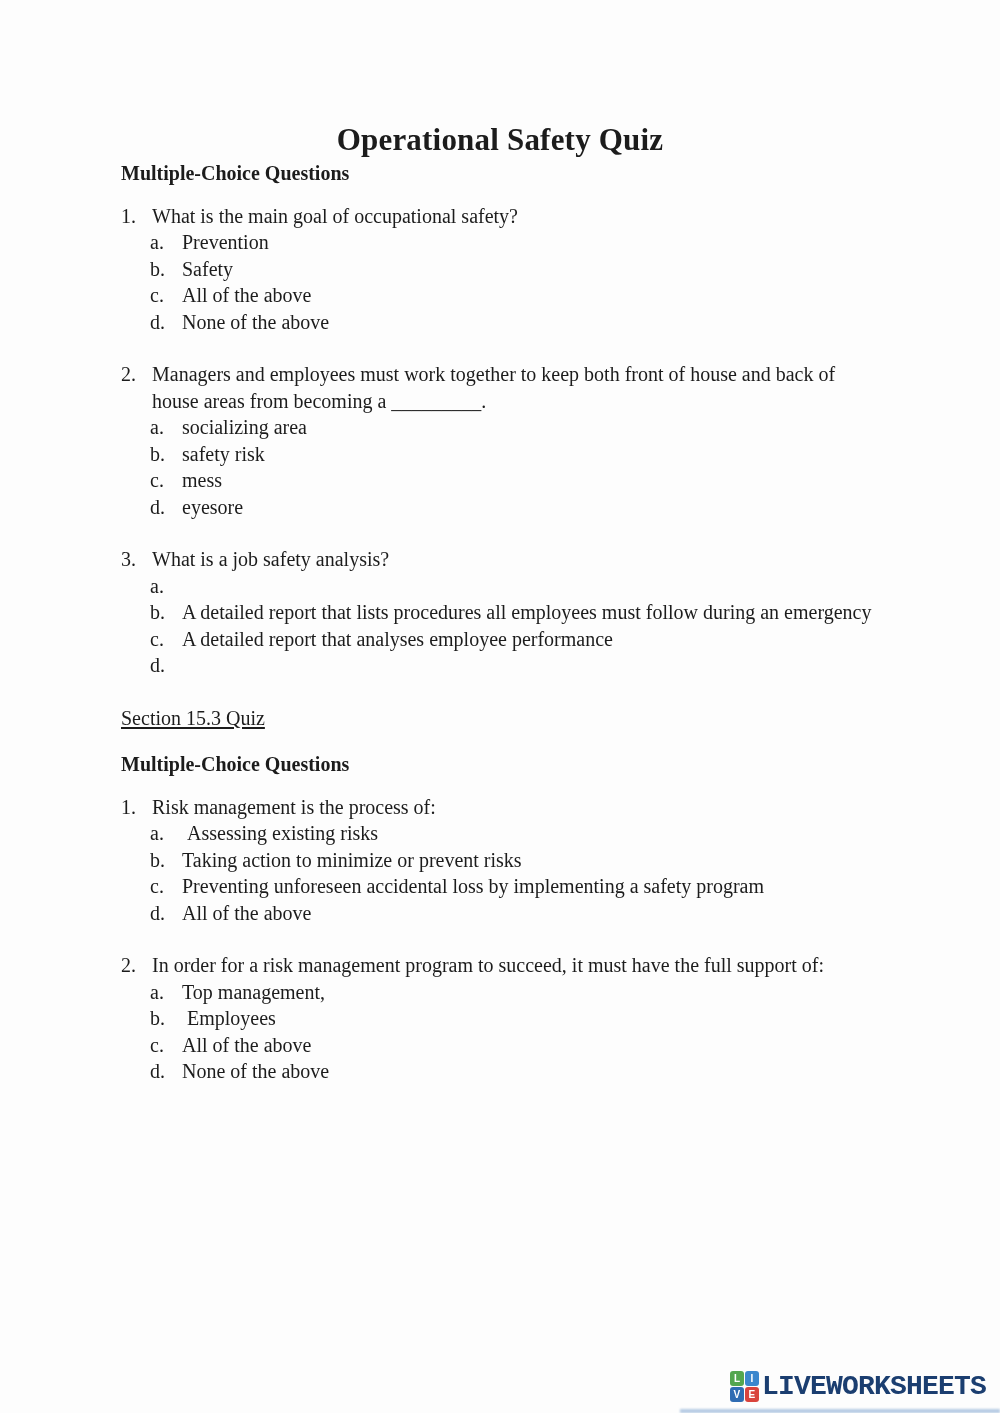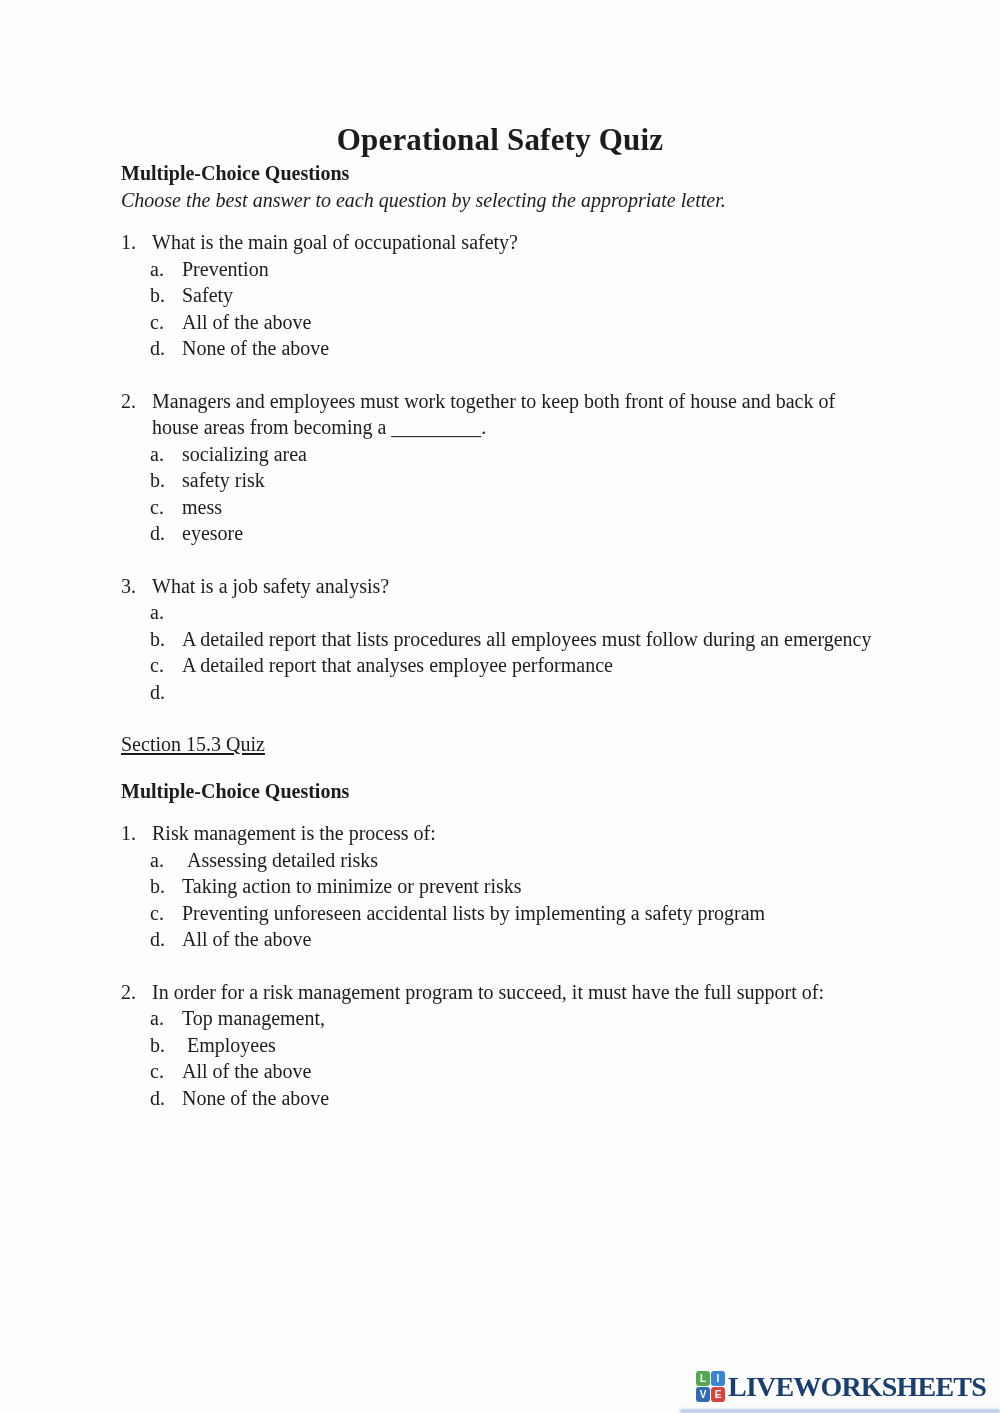--- a/index.html
+++ b/index.html
@@ -55,21 +55,21 @@
     color: #fff;
     font-family: "Liberation Sans", sans-serif;
     font-weight: bold;
     font-size: 10px;
     line-height: 1;
     display: flex;
     align-items: center;
     justify-content: center;
   }
   .lw-text {
-    font-family: Liberation Serif, serif;
+    font-family: Liberation Mono, monospace;
     font-weight: 800;
     font-size: 28px;
     letter-spacing: -0.8px;
     line-height: 1;
   }
   .lw-ghost {
     position: absolute;
     bottom: 0;
     right: 0;
     width: 320px;
@@ -82,21 +82,20 @@
 </head>
 <body>
 
 <div class="page">
   <div class="content">
 
     <h1 class="title">Operational Safety Quiz</h1>
 
     <div>
       <div class="sec-heading">Multiple-Choice Questions</div>
-      <div class="instruction">Choose the best answer to each question by selecting the appropriate letter.</div>
 
       <div class="question first">
         <div class="q-line">
           <span class="q-num">1.</span>
           <div class="q-text">What is the main goal of occupational safety?</div>
         </div>
         <div class="opt">
           <span class="opt-letter">a.</span>
           <div class="opt-text">Prevention</div>
         </div>
@@ -165,29 +164,29 @@
       </div>
       <div class="sec-heading-2">Multiple-Choice Questions</div>
 
       <div class="question first">
         <div class="q-line">
           <span class="q-num">1.</span>
           <div class="q-text">Risk management is the process of:</div>
         </div>
         <div class="opt">
           <span class="opt-letter">a.</span>
-          <div class="opt-text"> Assessing detailed risks</div>
+          <div class="opt-text"> Assessing existing risks</div>
         </div>
         <div class="opt">
           <span class="opt-letter">b.</span>
           <div class="opt-text">Taking action to minimize or prevent risks</div>
         </div>
         <div class="opt">
           <span class="opt-letter">c.</span>
-          <div class="opt-text">Preventing unforeseen accidental lists by implementing a safety program</div>
+          <div class="opt-text">Preventing unforeseen accidental loss by implementing a safety program</div>
         </div>
         <div class="opt">
           <span class="opt-letter">d.</span>
           <div class="opt-text">All of the above</div>
         </div>
       </div>
 
       <div class="question">
         <div class="q-line">
           <span class="q-num">2.</span>

